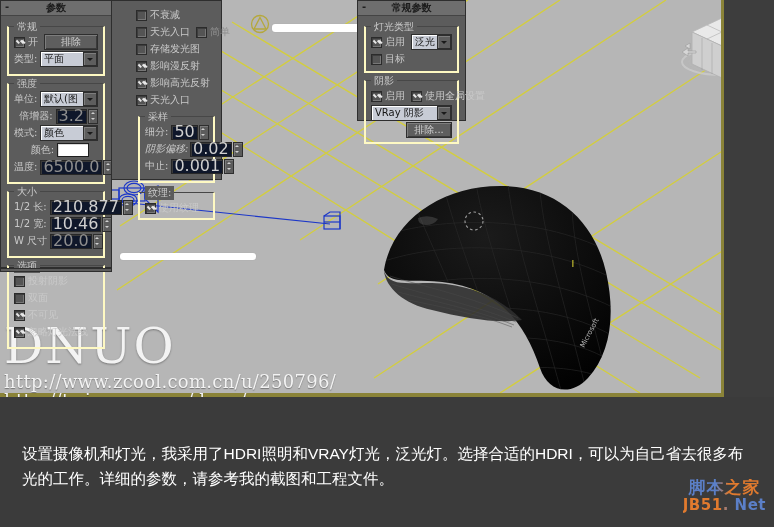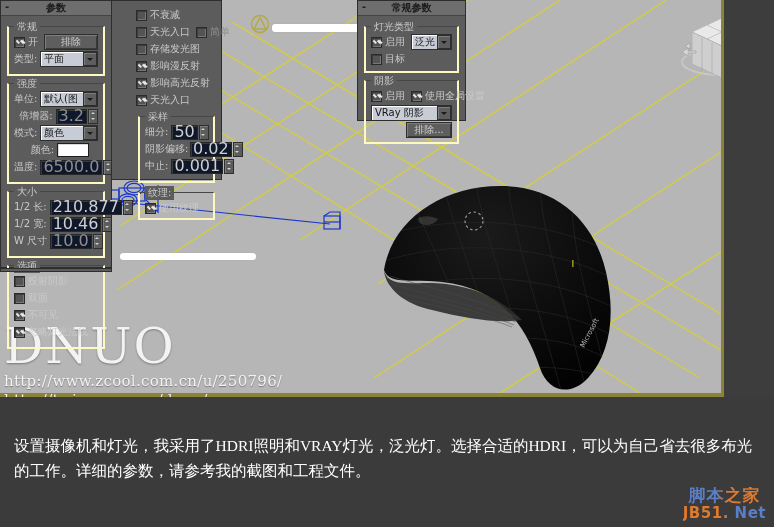--- a/index.html
+++ b/index.html
@@ -30,27 +30,27 @@
   
   .obj{position:absolute;left:372px;top:168px;width:268px;height:228px;}
 
   
   .viewcube{position:absolute;left:676px;top:8px;width:92px;height:92px;}
 
   
   .wm{position:absolute;left:4px;top:322px;z-index:6;color:#f3f3f3;
       font-family:"DejaVu Serif","Liberation Serif",serif;pointer-events:none;}
   .wm-title{font-size:49px;letter-spacing:2px;line-height:50px;text-shadow:0 1px 2px rgba(0,0,0,.35);}
-  .wm-url{font-size:15px;line-height:19px;letter-spacing:.3px;text-shadow:0 1px 1px rgba(0,0,0,.35);}
+  .wm-url{font-size:18px;line-height:19px;letter-spacing:.3px;text-shadow:0 1px 1px rgba(0,0,0,.35);}
 
   
   .caption{position:absolute;left:0;top:425px;width:774px;height:102px;background:#3b3b3b;}
-  .caption p{margin:0;padding:8px 14px 0 14px;color:#ffffff;font-size:15.5px;line-height:25px;
-     font-family:Liberation Serif, serif;}
-  .jb51{position:absolute;right:8px;bottom:6px;text-align:center;line-height:1;
+  .caption p{margin:8px;padding:8px 14px 0 14px;color:#ffffff;font-size:15.5px;line-height:25px;
+     font-family:Liberation Sans, sans-serif;}
+  .jb51{position:absolute;right:8px;bottom:14px;text-align:center;line-height:1;
         font-family:"DejaVu Sans","Liberation Sans",sans-serif;font-weight:bold;}
   .jb51 .l1{font-size:17px;letter-spacing:1px;
     background:linear-gradient(90deg,#5b7fc7 0%,#5b7fc7 40%,#e07a2e 55%,#e07a2e 100%);
     -webkit-background-clip:text;background-clip:text;color:transparent;}
   .jb51 .l2{font-size:15px;letter-spacing:.5px;margin-top:2px;
     background:linear-gradient(90deg,#e07a2e 0%,#e07a2e 45%,#5b7fc7 60%,#5b7fc7 100%);
     -webkit-background-clip:text;background-clip:text;color:transparent;}
 
   
   .panel{position:absolute;background:#5c5c5c;border:1px solid #2e2e2e;box-sizing:border-box;
@@ -314,21 +314,21 @@
           <span class="spin" style="flex:1;margin-left:3px;">210.877</span>
           <span class="spinbtn"></span>
         </div>
         <div class="row">
           <span class="lab right" style="width:36px;">1/2 宽:</span>
           <span class="spin" style="flex:1;margin-left:3px;">10.46</span>
           <span class="spinbtn"></span>
         </div>
         <div class="row">
           <span class="lab right" style="width:36px;">W 尺寸</span>
-          <span class="spin dim" style="flex:1;margin-left:3px;">10.0</span>
+          <span class="spin dim" style="flex:1;margin-left:3px;">20.0</span>
           <span class="spinbtn"></span>
         </div>
       </div>
 
       <div class="group">
         <span class="glabel">选项</span>
         <div class="row">
           <span class="chk">
             <span class="box"></span>
             <span class="ctxt">投射阴影</span>
@@ -403,21 +403,21 @@
       </div>
 
       <div class="group" style="margin-top:9px;">
         <span class="glabel">采样</span>
         <div class="row">
           <span class="lab right" style="width:42px;">细分:</span>
           <span class="spin" style="flex:1;margin-left:3px;">50</span>
           <span class="spinbtn"></span>
         </div>
         <div class="row">
-          <span class="lab right" style="width:42px;">阴影偏移:</span>
+          <span class="lab right" style="width:42px;font-style:italic;">阴影偏移:</span>
           <span class="spin" style="flex:1;margin-left:3px;">0.02</span>
           <span class="spinbtn"></span>
         </div>
         <div class="row">
           <span class="lab right" style="width:42px;">中止:</span>
           <span class="spin" style="flex:1;margin-left:3px;">0.001</span>
           <span class="spinbtn"></span>
         </div>
       </div>
 

